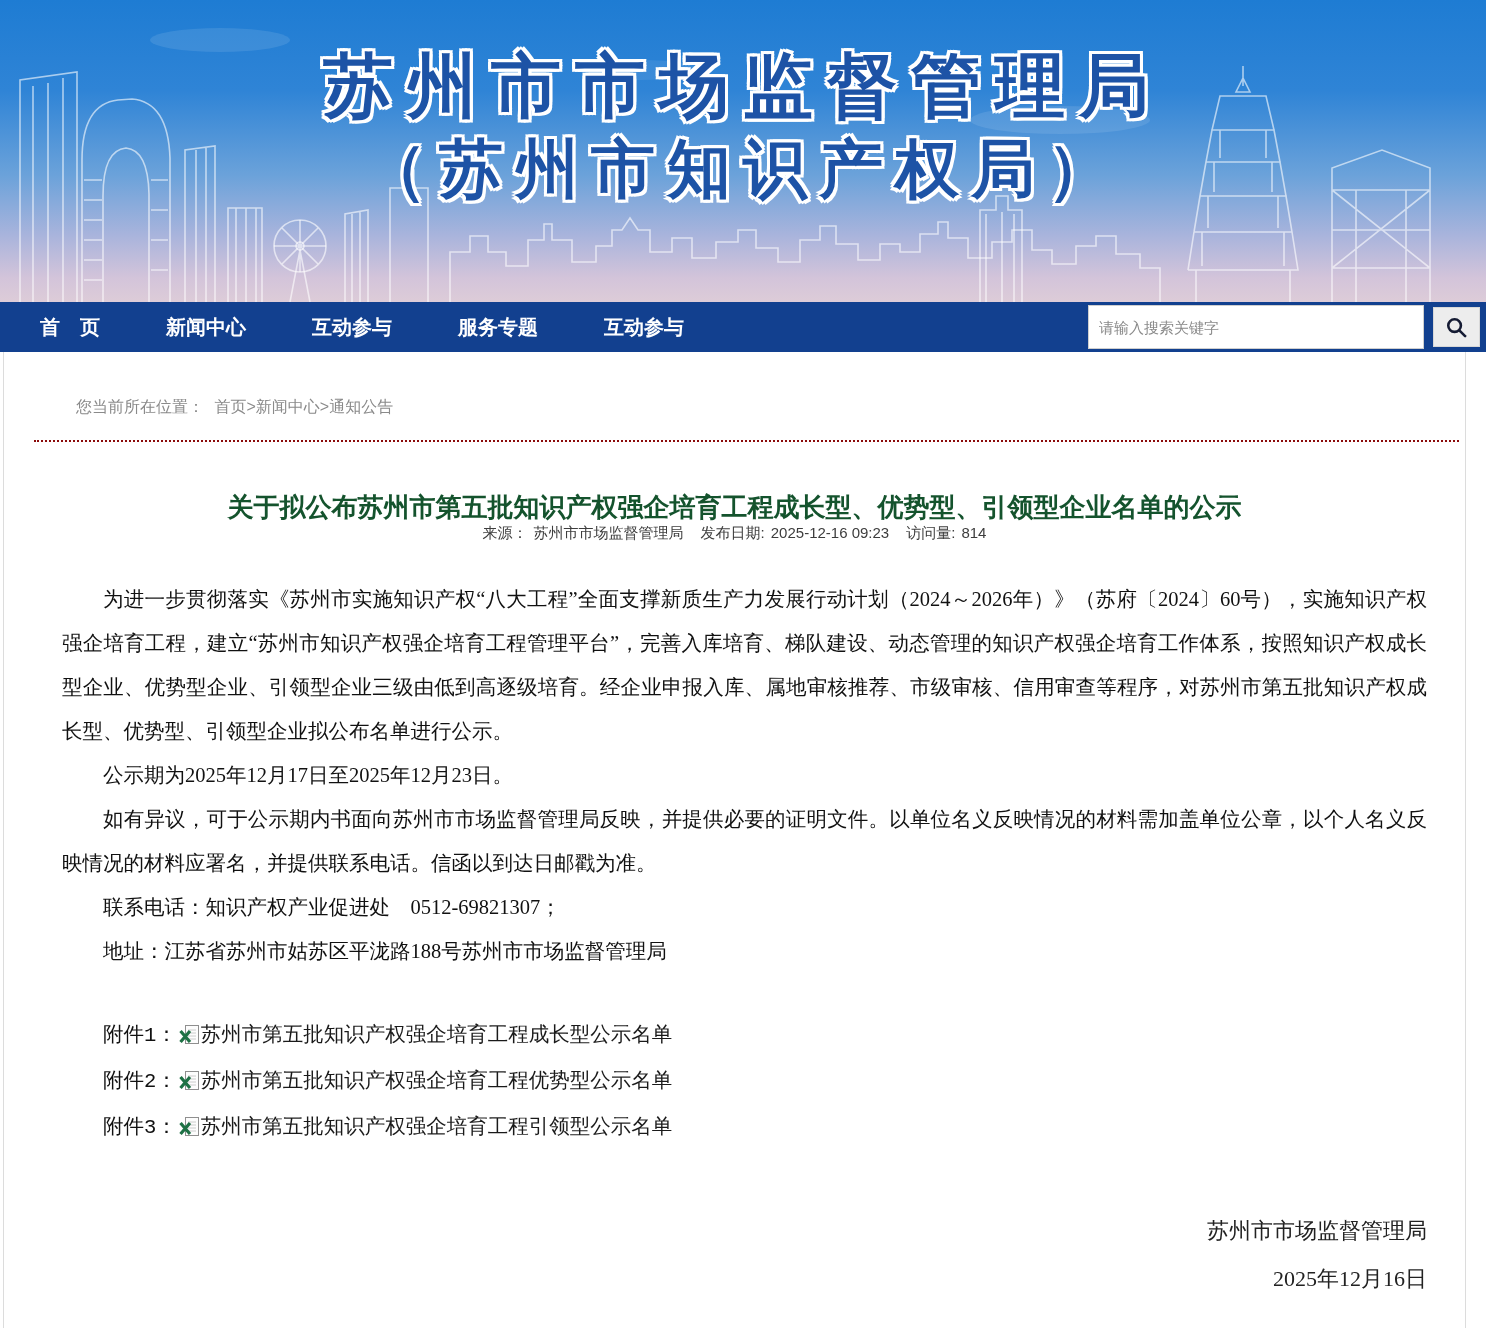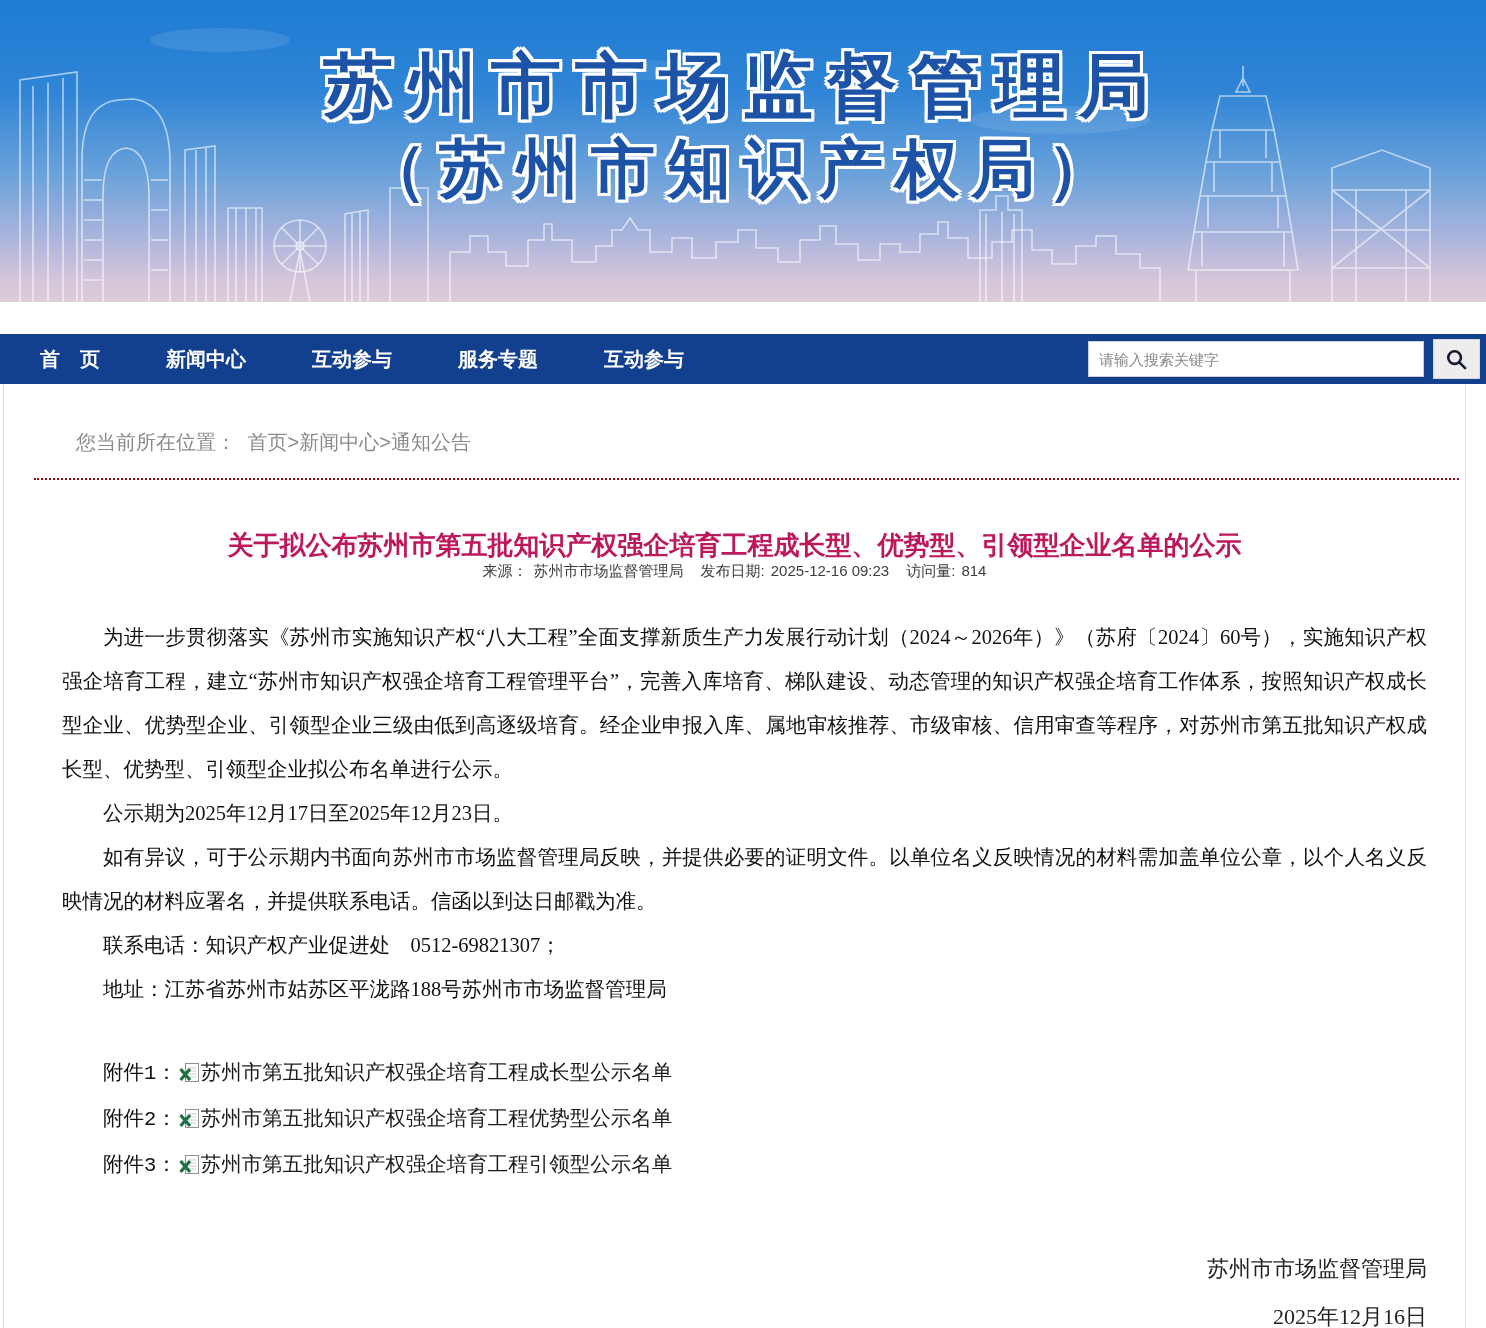--- a/index.html
+++ b/index.html
@@ -19,50 +19,50 @@
     color:#1d53a6; font-weight:bold;
     text-shadow:-3px -3px 0 #fff,3px -3px 0 #fff,-3px 3px 0 #fff,3px 3px 0 #fff,
                  0 -3px 0 #fff,0 3px 0 #fff,-3px 0 0 #fff,3px 0 0 #fff;
   }
   .banner-line1 { font-size:70px; letter-spacing:14px; line-height:84px; }
   .banner-line2 { font-size:64px; letter-spacing:12px; line-height:82px; }
 
   
   .topnav {
     position:relative; width:1486px; height:50px; background:#12408f;
-    display:flex; align-items:center; padding-left:40px;margin-top:32px;
+    display:flex; align-items:center; padding-left:40px;
   }
   .nav-item {
     color:#ffffff; font-size:20px; font-weight:bold; text-decoration:none;
     margin-right:66px; white-space:nowrap; cursor:pointer;
   }
   .search-wrap { position:absolute; right:6px; top:0; height:50px; display:flex; align-items:center; }
   .search-input {
-    width:336px; height:36px; border:1px solid #cfcfcf; background:#ffffff;
+    width:336px; height:44px; border:1px solid #cfcfcf; background:#ffffff;
     font-size:15px; padding:0 10px; color:#be185d; outline:none;
   }
   .search-input::placeholder { color:#8a8a8a; }
   .search-btn {
     width:47px; height:40px; margin-left:9px; background:#ededed;
     border:1px solid #d8d8d8; display:flex; align-items:center; justify-content:center;
     cursor:pointer;
   }
 
   
   .content-box {
     margin-left:3px; width:1463px; min-height:976px; background:#ffffff;
     border-left:1px solid #dcdcdc; border-right:1px solid #dcdcdc;
   }
-  .breadcrumb { padding:45px 0 0 72px; font-size:20px; color:#8a8a8a; }
+  .breadcrumb { padding:45px 0 0 72px; font-size:16px; color:#8a8a8a; }
   .breadcrumb .crumb-path { color:#8a8a8a; margin-left:6px; cursor:pointer; }
   .dotted-divider { margin:22px 6px 0 30px; border-bottom:2px dotted #8b0b0b; height:1px; }
 
   .article-title {
     margin:48px 70px 0; text-align:center; font-size:26px; font-weight:bold;
-    color:#be185d; line-height:34px; font-family:"Liberation Sans","DejaVu Sans",sans-serif;
+    color:#14532d; line-height:34px; font-family:"Liberation Sans","DejaVu Sans",sans-serif;
   }
   .article-meta { text-align:center; font-size:15px; color:#3d3d3d; }
   .article-meta span { margin:0 3px; }
   .article-meta .m-gap { margin-left:14px; }
 
   .article-body {
     margin:34px 38px 0 58px; font-family:"Liberation Serif","DejaVu Serif",serif;
     font-size:20.5px; color:#111; line-height:44px; text-align:justify;
   }
   .article-body p { text-indent:2em; }

